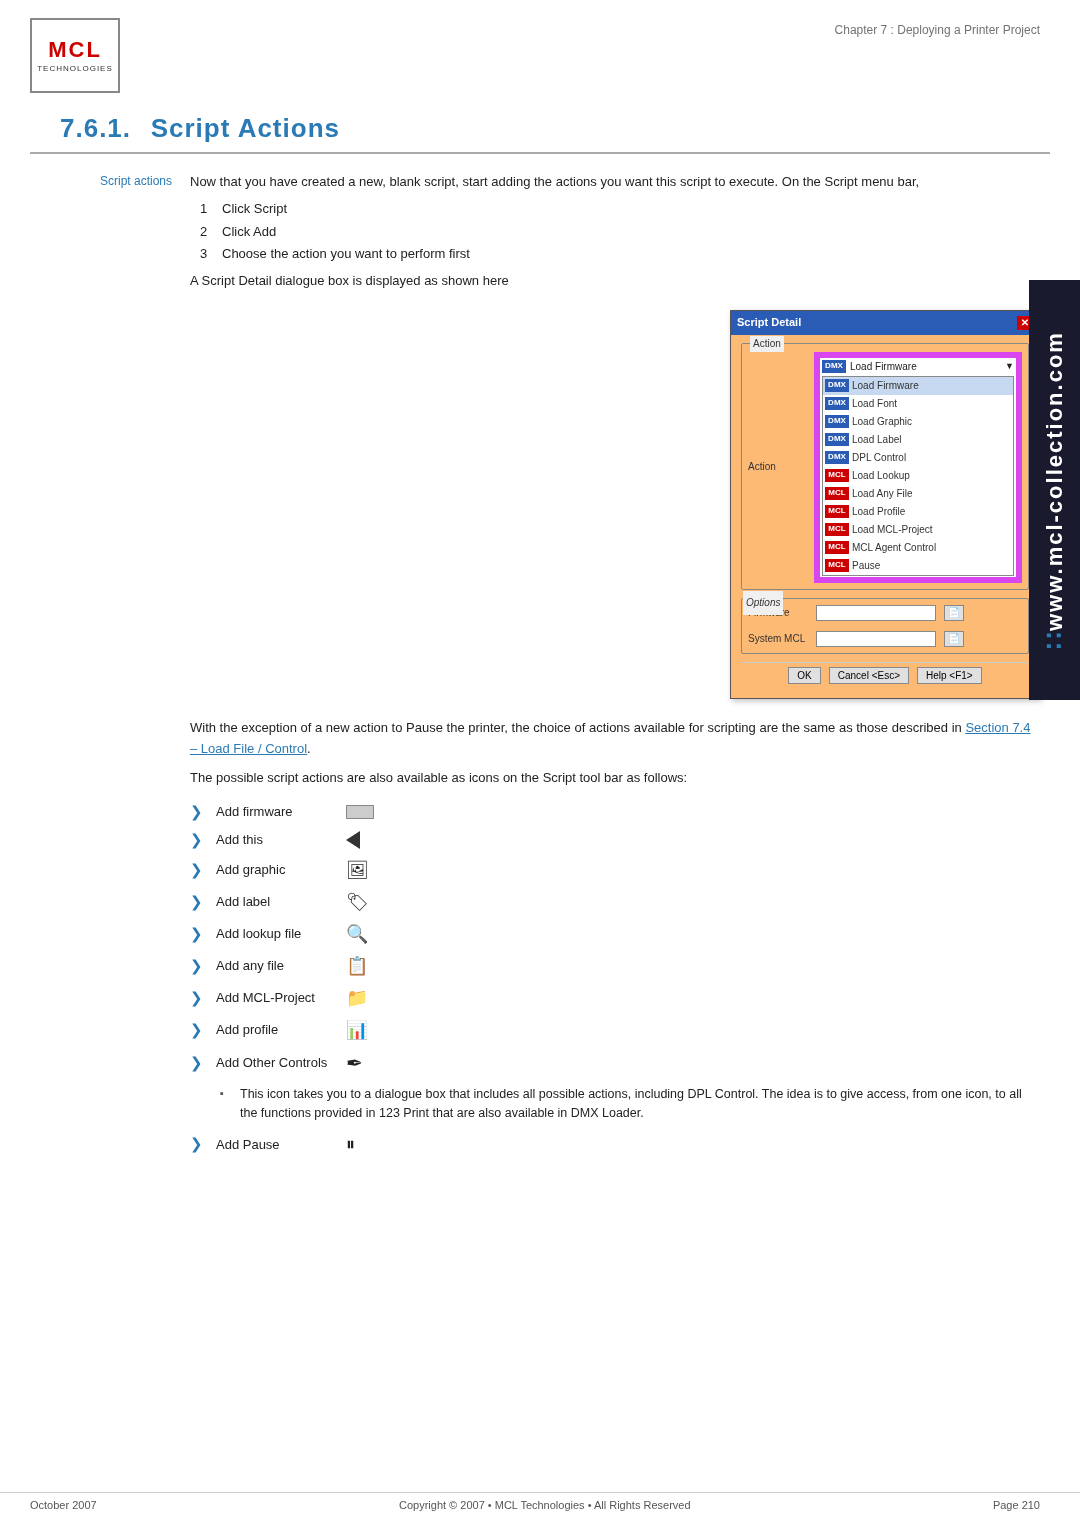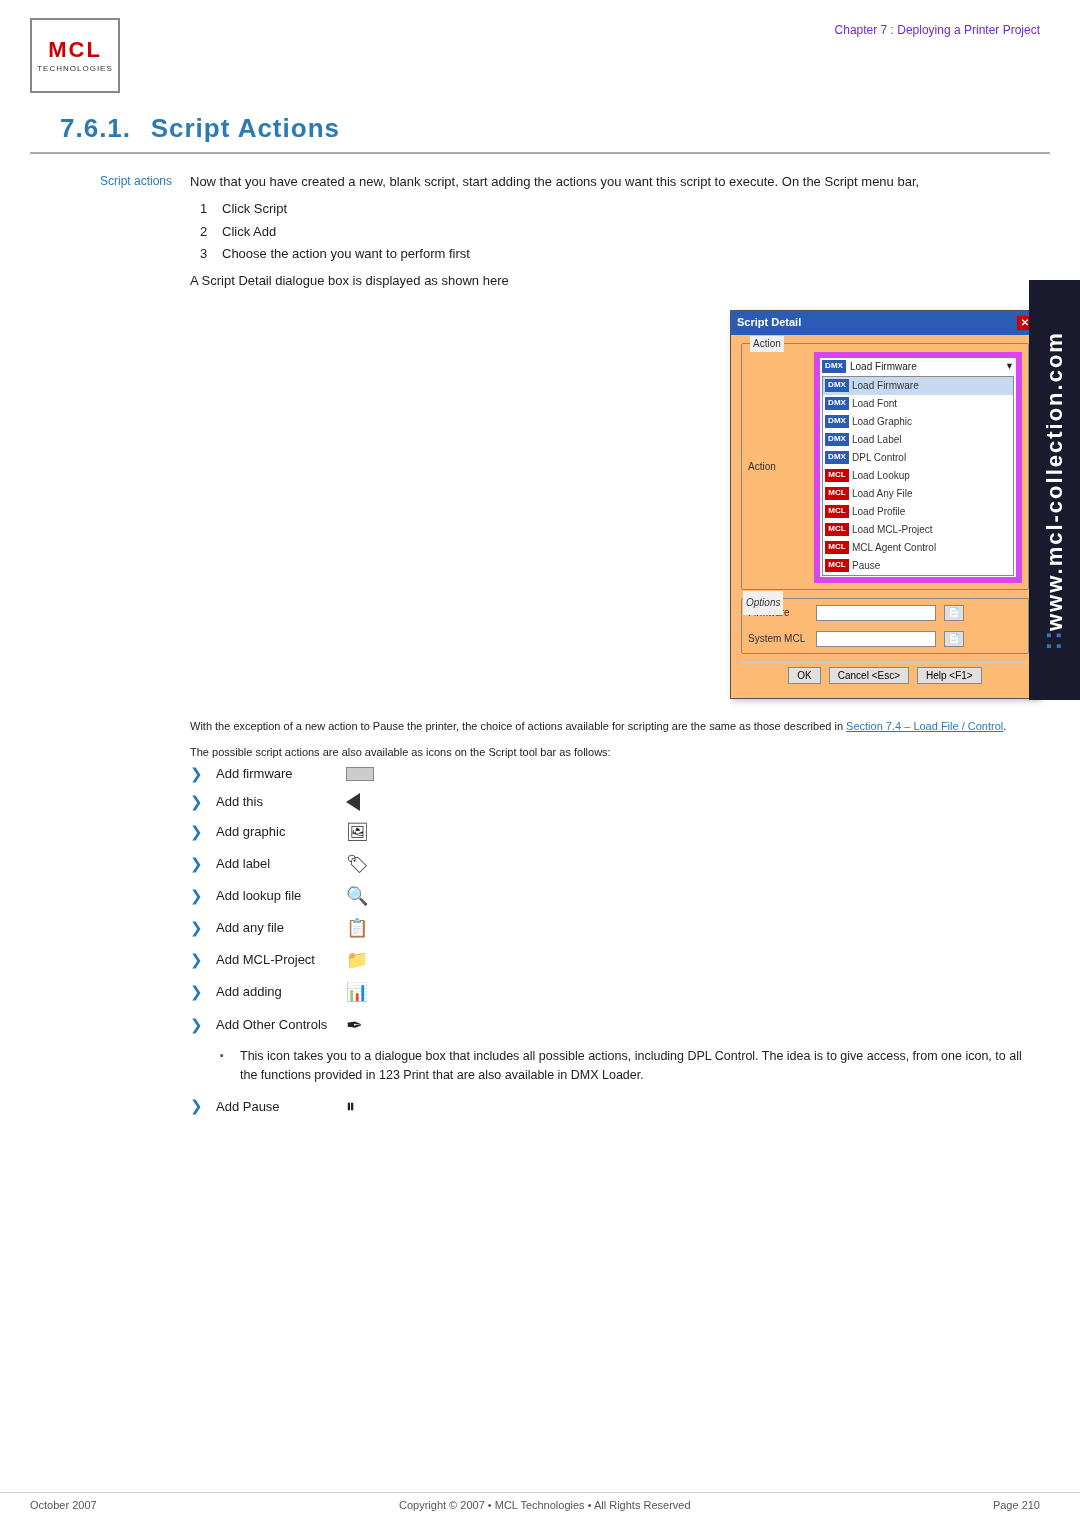--- a/index.html
+++ b/index.html
@@ -39,21 +39,21 @@
     }
     .logo-sub {
       font-size: 8px;
       color: #333;
       text-align: center;
       margin-top: 3px;
       letter-spacing: 1px;
     }
     .chapter-ref {
       font-size: 12px;
-      color: #6d28d9;
+      color: #737373;
       text-align: right;
       margin-top: 5px;
     }
 
     
     .section-title-area {
       padding: 20px 40px 8px 30px;
       border-bottom: 2px solid #aaa;
       margin: 0 30px;
     }
@@ -265,22 +265,22 @@
       border: 1px solid #888;
       background: #e0e0e0;
       font-size: 10px;
       padding: 2px 8px;
       cursor: pointer;
     }
 
     
     .body-section {
       padding: 0 40px 0 190px;
-      margin-bottom: 4px;
-      font-size: 11px;
+      margin-bottom: 14px;
+      font-size: 13px;
       line-height: 1.65;
     }
     .link-text {
       color: #2a7ab5;
       text-decoration: underline;
       cursor: pointer;
     }
 
     
     .icon-list {
@@ -559,21 +559,21 @@
     <span class="icon-label">Add any file</span>
     <span class="icon-img" style="font-size:18px;">📋</span>
   </div>
   <div class="icon-list-item">
     <span class="bullet-arrow">❯</span>
     <span class="icon-label">Add MCL-Project</span>
     <span class="icon-img" style="font-size:18px;">📁</span>
   </div>
   <div class="icon-list-item">
     <span class="bullet-arrow">❯</span>
-    <span class="icon-label">Add adding</span>
+    <span class="icon-label">Add profile</span>
     <span class="icon-img" style="font-size:18px;">📊</span>
   </div>
   <div class="icon-list-item">
     <span class="bullet-arrow">❯</span>
     <span class="icon-label">Add Other Controls</span>
     <span class="icon-img" style="font-size:20px;">✒</span>
   </div>
 </div>
 
 <div class="sub-bullet">

